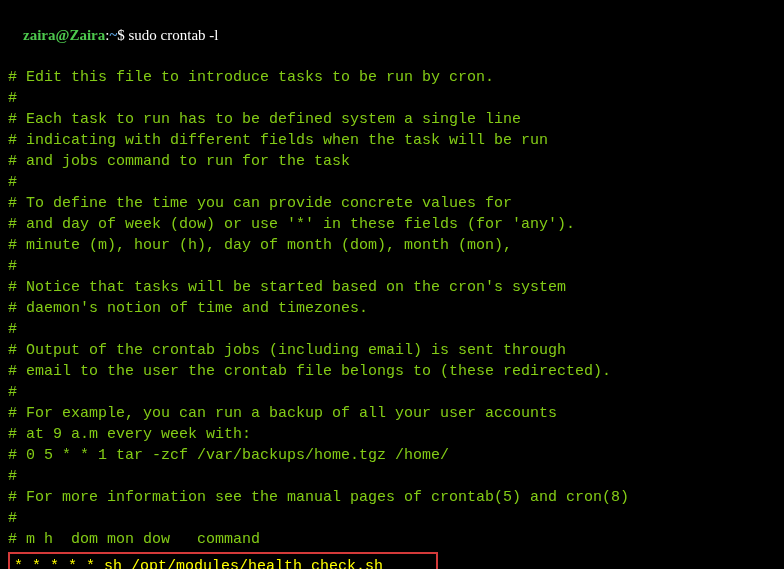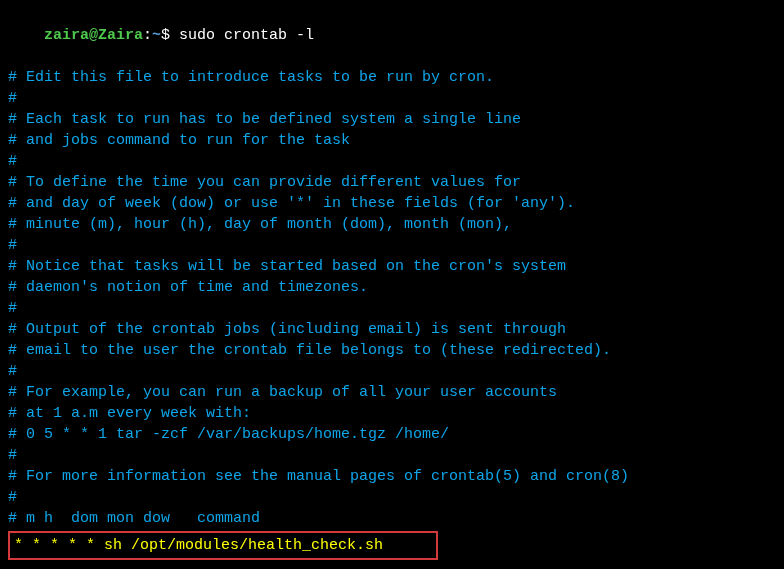--- a/index.html
+++ b/index.html
@@ -12,40 +12,41 @@
       font-family: 'Consolas', 'Courier New', monospace;
       font-size: 15px;
       line-height: 1.4;
       width: 784px;
       height: 569px;
       padding: 4px 8px;
       overflow: hidden;
     }
     .prompt-line {
       white-space: pre;
+      font-family: Liberation Serif, serif;
     }
     .user-host {
       color: #4ec94e;
       font-weight: bold;
     }
     .colon {
       color: #fff;
     }
     .path {
       color: #5a9dd7;
       font-weight: bold;
     }
     .dollar {
       color: #fff;
     }
     .command {
       color: #fff;
     }
     .output-line {
-      color: #0ea5e9;
+      color: #84cc16;
       white-space: pre;
     }
     .highlight-box {
       border: 2px solid #d43a3a;
       margin-top: 2px;
       padding: 2px 4px;
       display: inline-block;
       width: 430px;
     }
     .highlight-line {
@@ -56,34 +57,35 @@
 </head>
 <body>
 
 <div>
   <div class="prompt-line">
     <span class="user-host">zaira@Zaira</span><span class="colon">:</span><span class="path">~</span><span class="dollar">$</span><span class="command"> sudo crontab -l</span>
   </div>
   <div class="output-line"># Edit this file to introduce tasks to be run by cron.</div>
   <div class="output-line">#</div>
   <div class="output-line"># Each task to run has to be defined system a single line</div>
+  <div class="output-line"># indicating with different fields when the task will be run</div>
   <div class="output-line"># and jobs command to run for the task</div>
   <div class="output-line">#</div>
-  <div class="output-line"># To define the time you can provide different values for</div>
+  <div class="output-line"># To define the time you can provide concrete values for</div>
   <div class="output-line"># and day of week (dow) or use '*' in these fields (for 'any').</div>
   <div class="output-line"># minute (m), hour (h), day of month (dom), month (mon),</div>
   <div class="output-line">#</div>
   <div class="output-line"># Notice that tasks will be started based on the cron's system</div>
   <div class="output-line"># daemon's notion of time and timezones.</div>
   <div class="output-line">#</div>
   <div class="output-line"># Output of the crontab jobs (including email) is sent through</div>
   <div class="output-line"># email to the user the crontab file belongs to (these redirected).</div>
   <div class="output-line">#</div>
   <div class="output-line"># For example, you can run a backup of all your user accounts</div>
-  <div class="output-line"># at 1 a.m every week with:</div>
+  <div class="output-line"># at 9 a.m every week with:</div>
   <div class="output-line"># 0 5 * * 1 tar -zcf /var/backups/home.tgz /home/</div>
   <div class="output-line">#</div>
   <div class="output-line"># For more information see the manual pages of crontab(5) and cron(8)</div>
   <div class="output-line">#</div>
   <div class="output-line"># m h  dom mon dow   command</div>
   <div class="output-line"></div>
   <div class="highlight-box">
     <div class="highlight-line">* * * * * sh /opt/modules/health_check.sh</div>
     
   </div>

